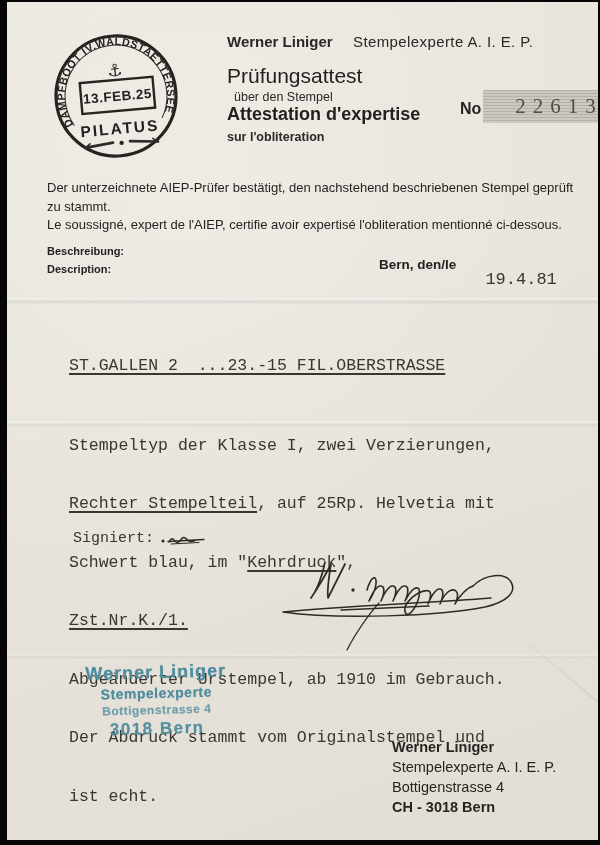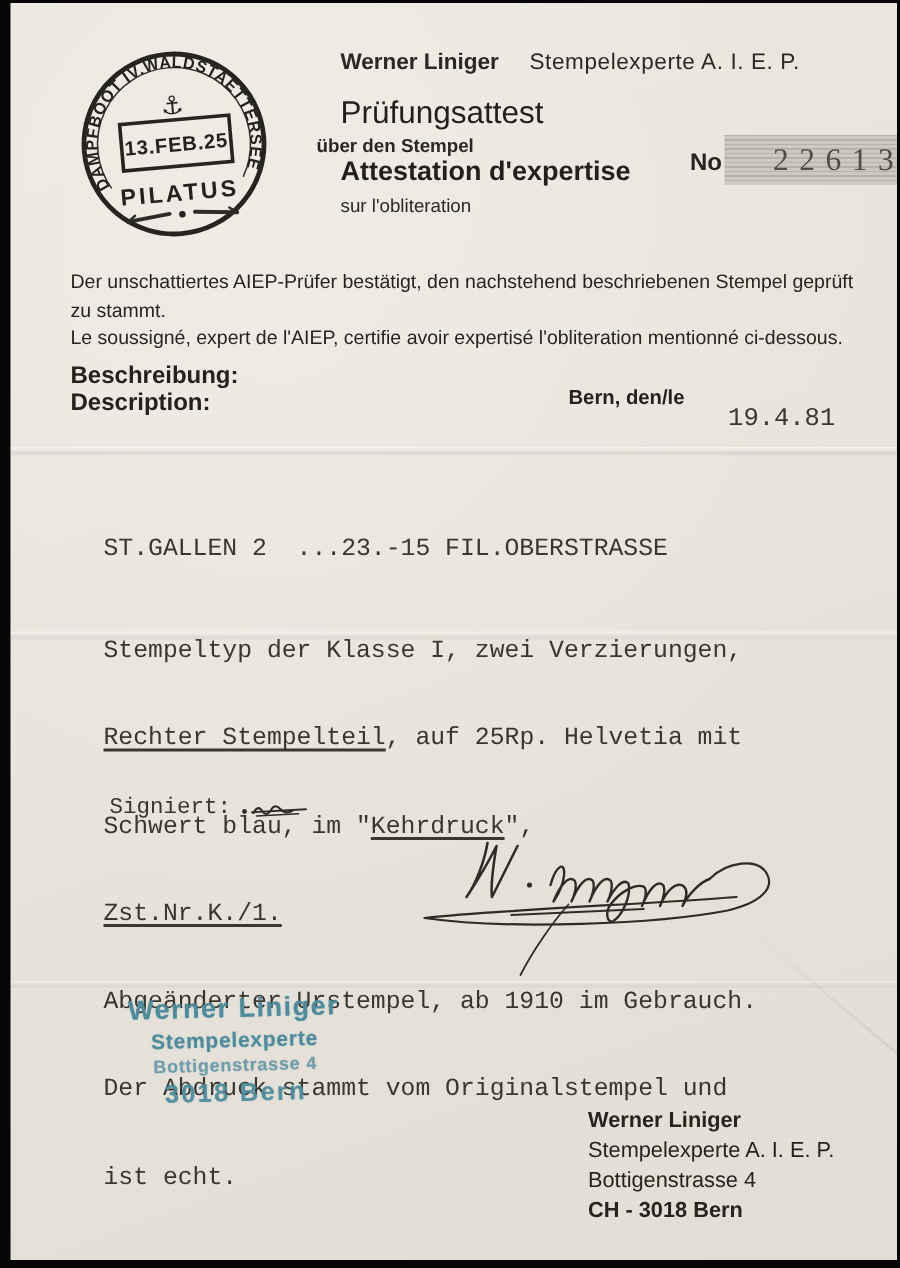--- a/index.html
+++ b/index.html
@@ -13,46 +13,46 @@
       radial-gradient(120% 90% at 30% 20%, rgba(255,255,255,.25), rgba(255,255,255,0) 60%),
       linear-gradient(160deg,#ebe7df 0%,#e8e4dc 45%,#e2ded5 100%);
     overflow:hidden;
   }
   .abs{position:absolute;}
 
   
   .hdr-name{left:220px;top:31px;font-size:15px;font-weight:bold;color:#2a2825;}
   .hdr-title{left:346px;top:31px;font-size:15px;color:#2a2825;letter-spacing:.4px;}
   .attest-de{left:220px;top:62px;font-size:21px;font-weight:normal;color:#221f1c;}
-  .attest-de-sub{left:204px;top:88px;font-size:12.5px;font-weight:bold;color:#2a2825;}
+  .attest-de-sub{left:227px;top:88px;font-size:12.5px;font-weight:normal;color:#2a2825;}
   .attest-fr{left:220px;top:102px;font-size:18px;font-weight:bold;color:#221f1c;}
-  .attest-fr-sub{left:220px;top:128px;font-size:12.5px;font-weight:normal;color:#2a2825;}
+  .attest-fr-sub{left:220px;top:128px;font-size:12.5px;font-weight:bold;color:#2a2825;}
   .no-label{left:453px;top:98px;font-size:16px;font-weight:bold;color:#262421;}
   .no-box{
     left:476px;top:88px;width:122px;height:33px;
     background:repeating-linear-gradient(180deg,#b6b2aa 0px,#b6b2aa 1px,#cdc9c1 1px,#cdc9c1 3px);
     display:flex;align-items:center;justify-content:center;
   }
   .no-box span{
     font-family:Liberation Serif, serif;font-size:21px;color:#504d46;
     letter-spacing:7px;padding-left:6px;margin-left:24px;
   }
 
   
   .decl{left:40px;top:177px;font-size:13px;line-height:18.5px;color:#262420;white-space:nowrap;}
 
   
-  .desc-label{left:40px;top:240px;font-size:16px;font-weight:bold;line-height:18px;color:#242220;}
+  .desc-label{left:40px;top:240px;font-size:11px;font-weight:bold;line-height:18px;color:#242220;}
   .place-date{left:340px;top:255px;font-size:13.5px;font-weight:bold;color:#242220;padding-left:32px;}
   .tw-date{left:440px;top:250px;}
 
   
   .tw{font-family:"Liberation Mono","DejaVu Sans Mono",monospace;color:#3a3630;white-space:pre;}
   .tw-block{left:62px;top:315px;font-size:16.5px;line-height:19.5px;}
-  .tw-heading{text-decoration-thickness:1.5px;text-underline-offset:3px;margin-bottom:9px;display:inline-block;}
+  .tw-heading{text-decoration:underline;text-decoration-thickness:1.5px;text-underline-offset:3px;margin-bottom:21px;display:inline-block;}
   .tw-u{text-decoration:underline;text-decoration-thickness:1.5px;text-underline-offset:3px;}
   .tw-date span{font-size:17px;}
   .tw-signed{left:66px;top:528px;font-size:15px;}
 
   
   .sig-svg{left:272px;top:546px;}
   .scribble-svg{left:152px;top:530px;}
   svg path{fill:none;stroke:#2e2c28;stroke-linecap:round;stroke-linejoin:round;}
 
   
@@ -109,21 +109,21 @@
   <div class="abs attest-de">Prüfungsattest</div>
   <div class="abs attest-de-sub">über den Stempel</div>
   <div class="abs attest-fr">Attestation d'expertise</div>
   <div class="abs attest-fr-sub">sur l'obliteration</div>
   <div class="abs no-label">No</div>
   <div class="abs no-box">
     <span>22613</span>
   </div>
 
   <div class="abs decl">
-    <div>Der unschattiertes AIEP-Prüfer bestätigt, den nachstehend beschriebenen Stempel geprüft</div>
+    <div>Der unterzeichnete AIEP-Prüfer bestätigt, den nachstehend beschriebenen Stempel geprüft</div>
     <div>zu stammt.</div>
     <div>Le soussigné, expert de l'AIEP, certifie avoir expertisé l'obliteration mentionné ci-dessous.</div>
   </div>
 
   <div class="abs desc-label">
     <div>Beschreibung:</div>
     <div>Description:</div>
   </div>
   <div class="abs place-date">Bern, den/le</div>
   <div class="abs tw tw-date">

